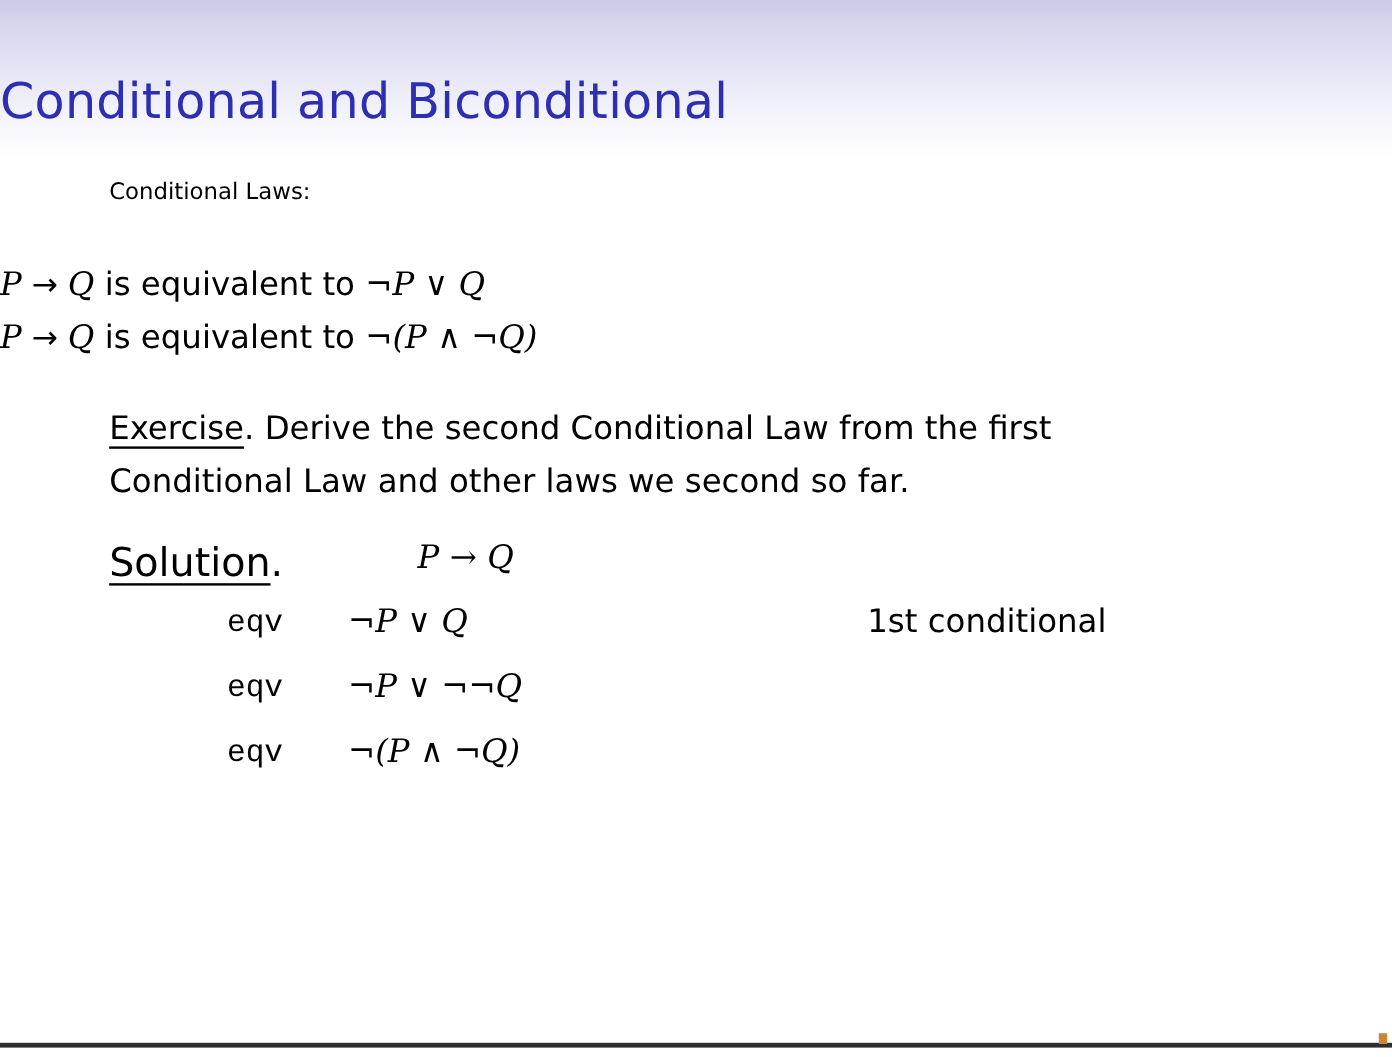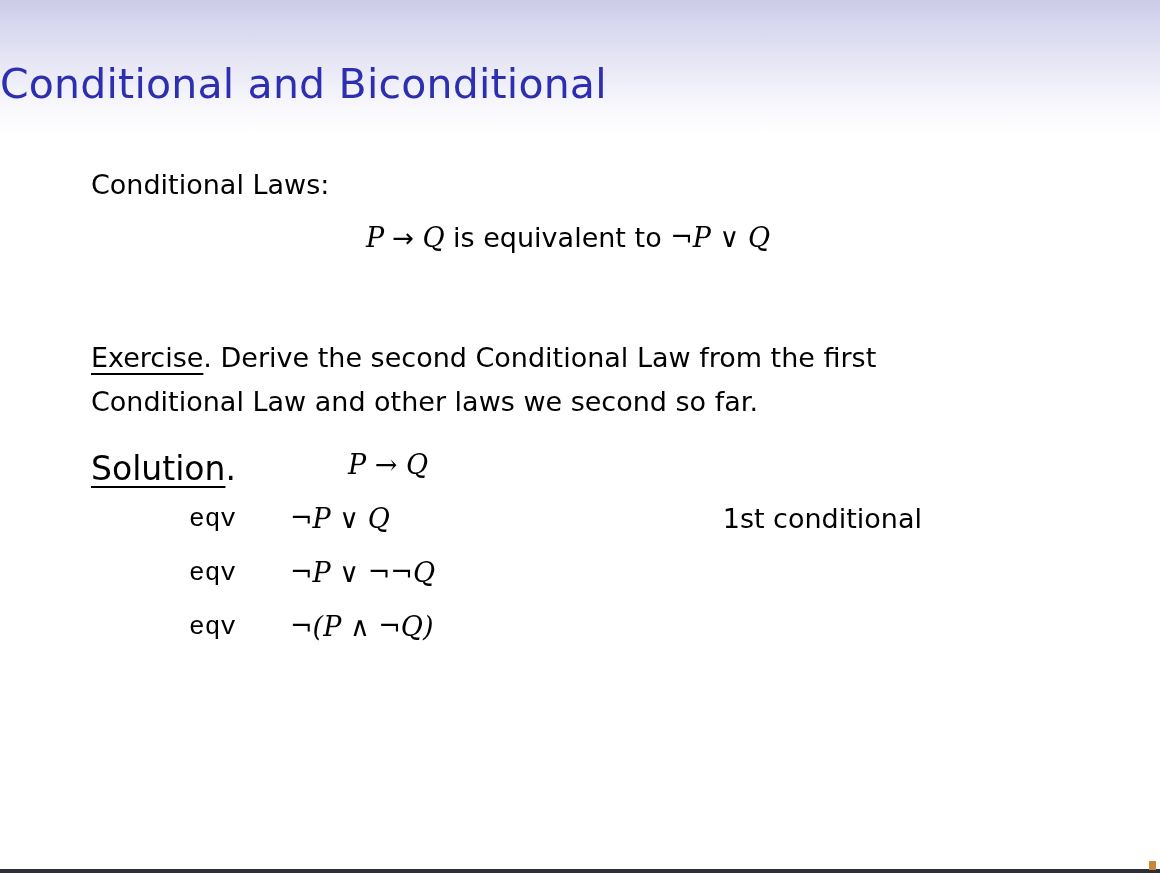--- a/index.html
+++ b/index.html
@@ -47,32 +47,32 @@
     left: 0;
     width: 1160px;
   }
   .para {
     font-size: 27px;
     line-height: 1.62;
     color: #000000;
   }
   .lead-line {
     position: absolute;
-    top: 23px;
+    top: 5px;
     left: 91px;
-    font-size: 27px;
+    font-size: 19px;
     white-space: nowrap;
   }
   
   .eq-block {
     position: absolute;
     top: 76px;
     left: 0;
     width: 1136px;
-    text-align: center;
+    text-align: left;
   }
   .eq-line {
     font-size: 27px;
     line-height: 1.62;
     white-space: nowrap;
   }
   .mvar {
     font-family: "DejaVu Serif", serif;
     font-style: italic;
     font-size: 27px;
@@ -180,20 +180,23 @@
   <div class="body-area">
 
     <div class="lead-line para">Conditional Laws:</div>
 
     <div class="eq-block">
 
       <div class="eq-line">
         <span class="mvar">P</span><span class="mop">&nbsp;</span><span class="mop">→</span><span class="mop">&nbsp;</span><span class="mvar">Q</span><span class="mtxt">&nbsp;</span><span class="mtxt">is equivalent to</span><span class="mtxt">&nbsp;</span><span class="mvar">¬P ∨ Q</span>
       </div>
 
+      <div class="eq-line">
+        <span class="mvar">P</span><span class="mop">&nbsp;</span><span class="mop">→</span><span class="mop">&nbsp;</span><span class="mvar">Q</span><span class="mtxt">&nbsp;</span><span class="mtxt">is equivalent to</span><span class="mtxt">&nbsp;</span><span class="mvar">¬(P ∧ ¬Q)</span>
+      </div>
 
     </div>
 
     <div class="exercise-para">
       <span class="u-term">Exercise</span><span>.</span><span> Derive the second Conditional Law from the first Conditional Law and other laws we second so far.</span>
     </div>
 
     <div class="solution-para">
       <span class="u-term">Solution</span><span>.</span>
     </div>

